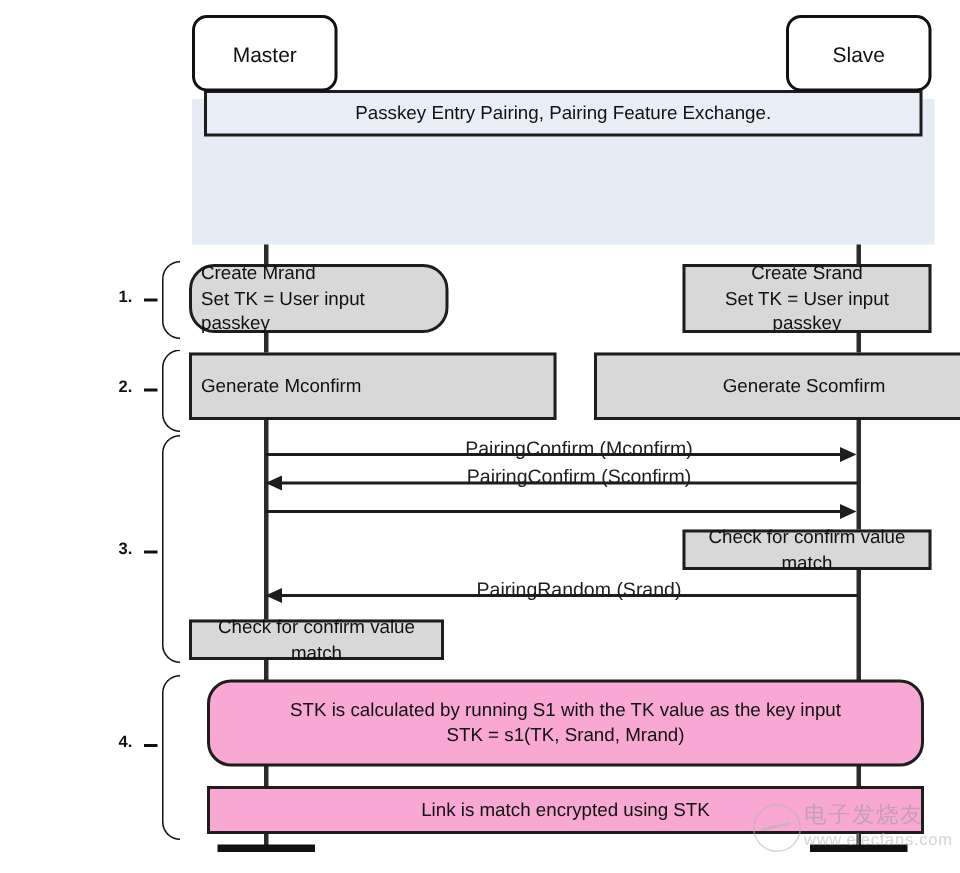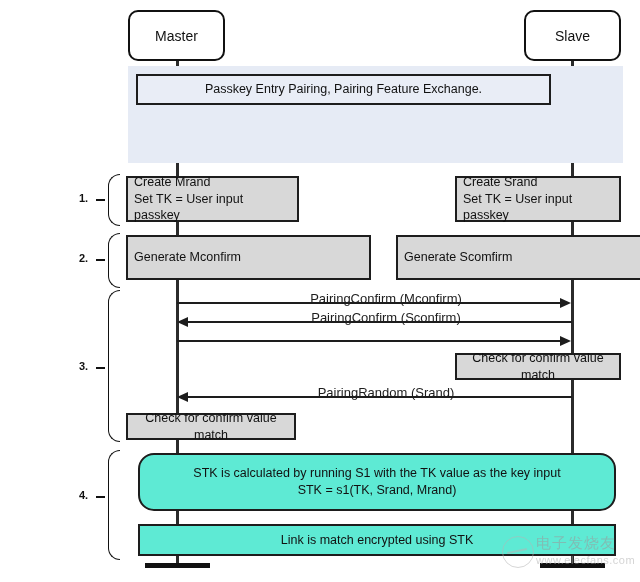--- a/index.html
+++ b/index.html
@@ -43,24 +43,24 @@
     display:flex;
     align-items:center;
     font-size:12.5px;
     line-height:1.35;
     color:#111;
   }
   .box .txt{width:100%;padding:0 6px;box-sizing:border-box;}
   .box.c{justify-content:center;}
   .box.c .txt{text-align:center;}
   .box.l .txt{text-align:left;}
-  .box.r .txt{text-align:left;}
+  .box.r .txt{text-align:center;}
   .fill-blue{background:#e9edf6;}
   .fill-gray{background:#d8d8d8;}
-  .fill-white{background:#5eead4;}
+  .fill-white{background:#f9a8d4;}
   .rounded{border-radius:16px;}
 
   
   .msg-line{position:absolute;height:2px;background:#1d1d1d;z-index:3;}
   .arrow-head{position:absolute;width:0;height:0;z-index:3;}
   .arrow-right{
     border-top:5px solid transparent;
     border-bottom:5px solid transparent;
     border-left:11px solid #1d1d1d;
   }
@@ -146,32 +146,32 @@
   <div class="lifeline-end" style="left:145px;top:563px;width:65px;"></div>
   <div class="lifeline-end" style="left:540px;top:563px;width:65px;"></div>
 
   <div class="actor" style="left:128px;top:10px;width:97px;height:51px;">
     <span>Master</span>
   </div>
   <div class="actor" style="left:524px;top:10px;width:97px;height:51px;">
     <span>Slave</span>
   </div>
 
-  <div class="box c fill-blue" style="left:136px;top:74px;width:415px;height:31px;">
+  <div class="box c fill-blue" style="left:136px;top:60px;width:479px;height:31px;">
     <div class="txt">Passkey Entry Pairing, Pairing Feature Exchange.</div>
   </div>
 
 
   <div class="step-num" style="left:79px;top:192px;">
     <span>1.</span>
   </div>
   <div class="step-dash" style="left:96px;top:199px;"></div>
   <div class="brace" style="left:108px;top:174px;height:52px;"></div>
 
-  <div class="box l fill-gray" style="left:126px;top:176px;width:173px;height:46px;">
+  <div class="box l fill-gray" style="left:126px;top:176px;width:173px;height:46px;border-radius:17px;">
     <div class="txt">
       <div>Create Mrand</div>
       <div>Set TK = User input passkey</div>
     </div>
   </div>
 
   <div class="box r fill-gray" style="left:455px;top:176px;width:166px;height:46px;">
     <div class="txt">
       <div>Create Srand</div>
       <div>Set TK = User input passkey</div>

